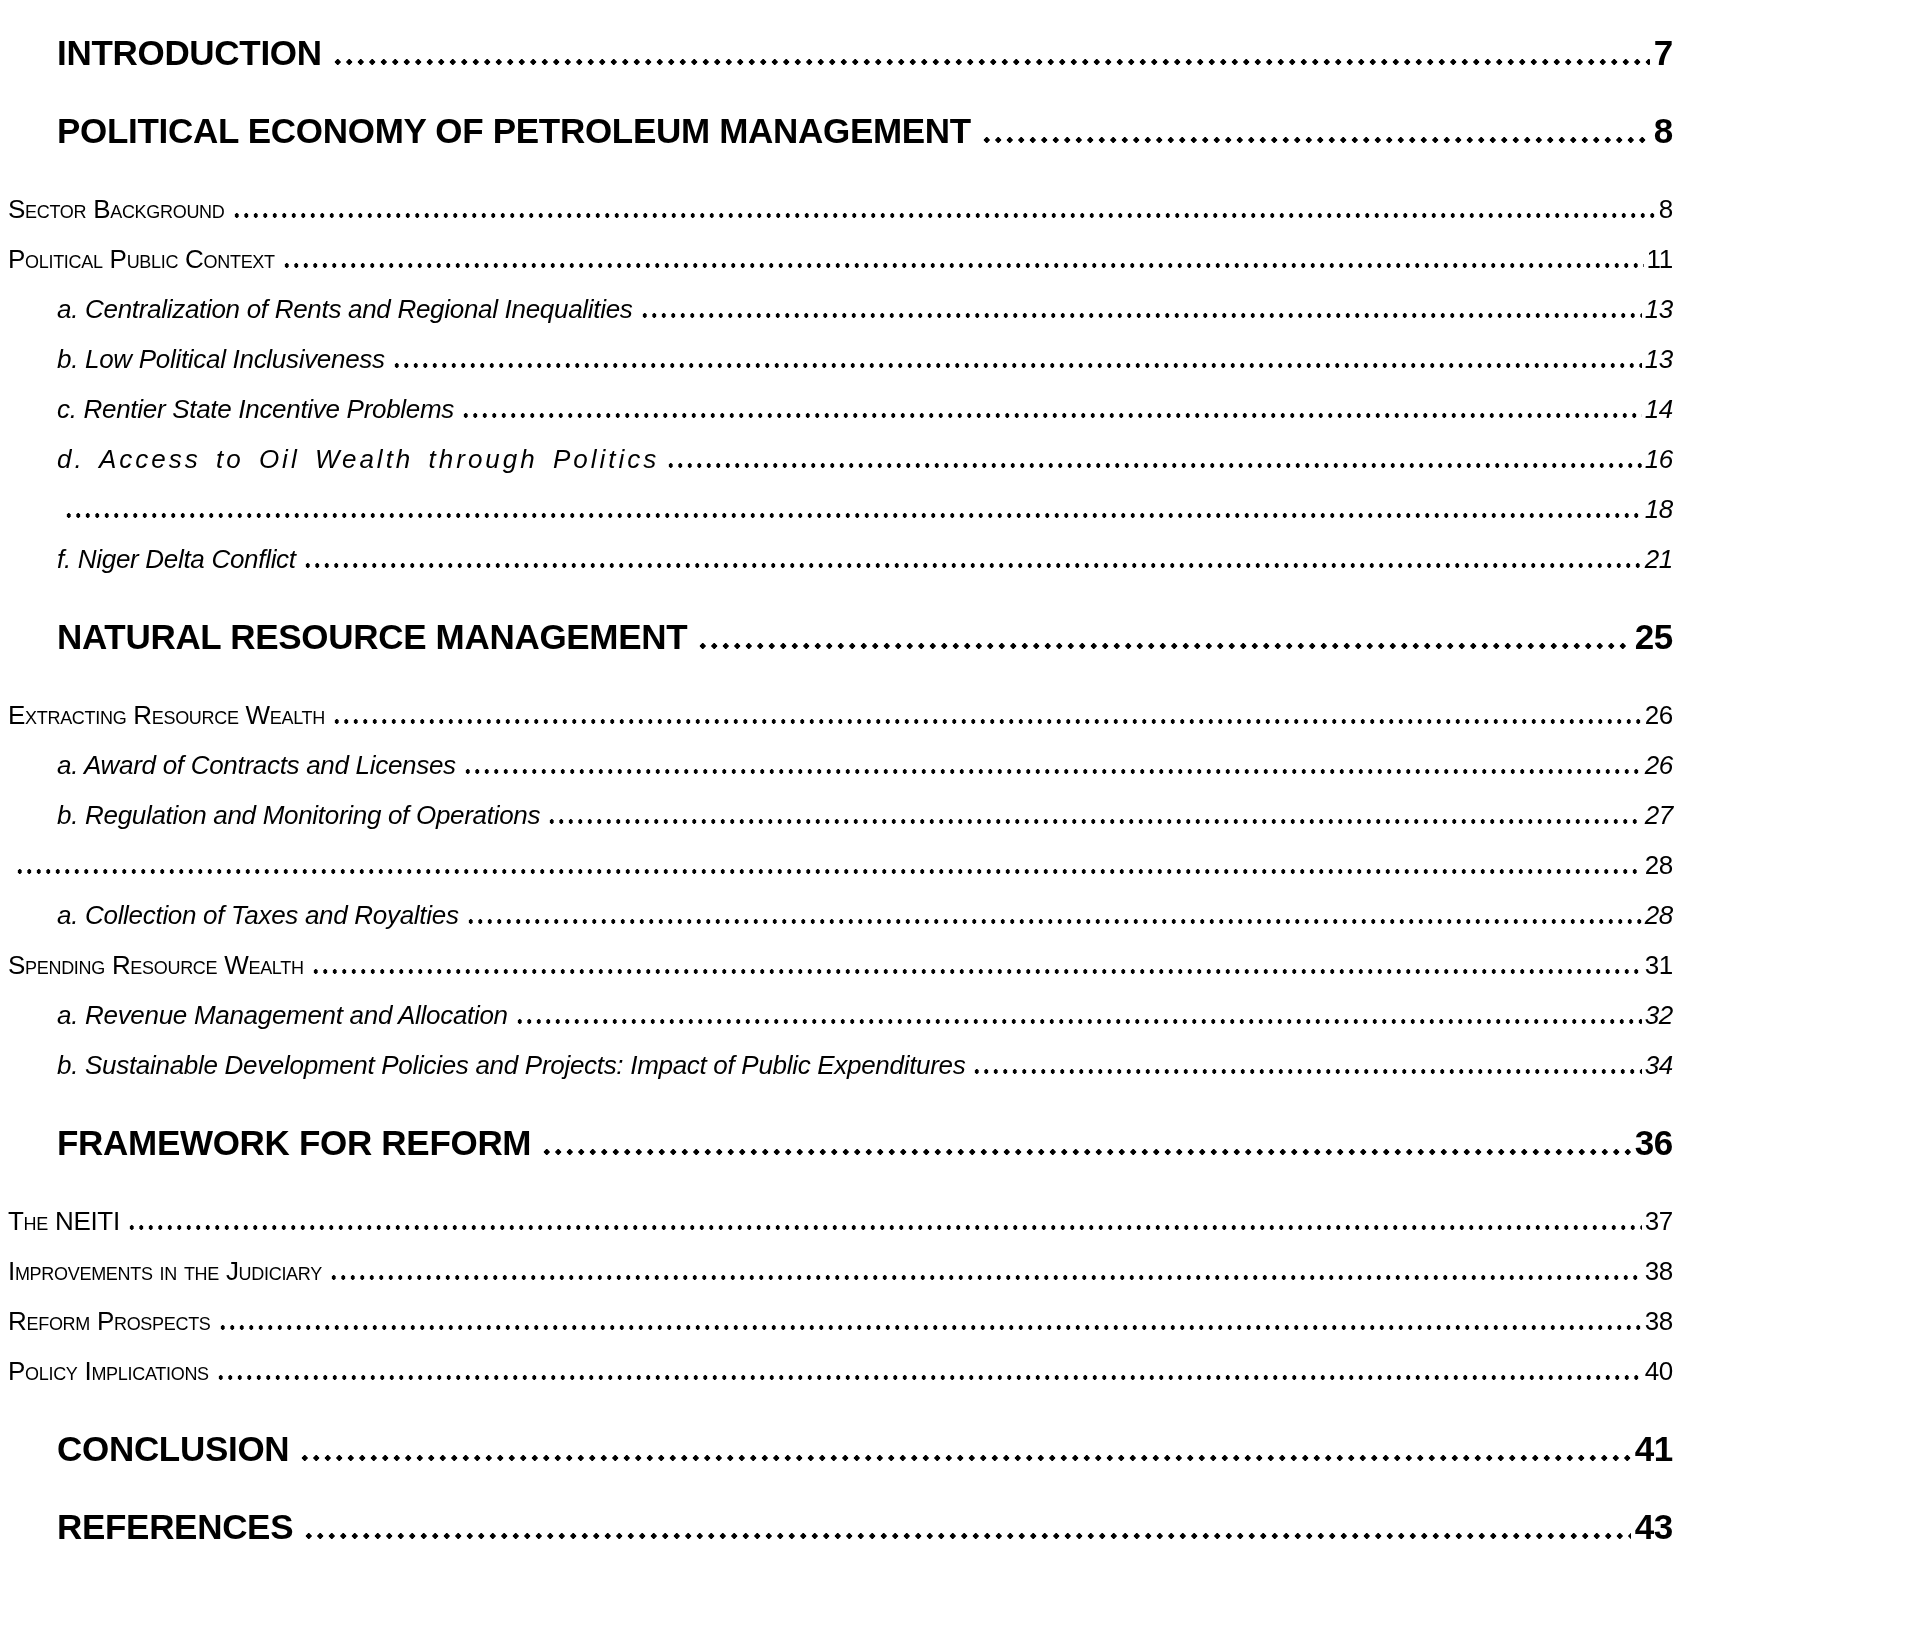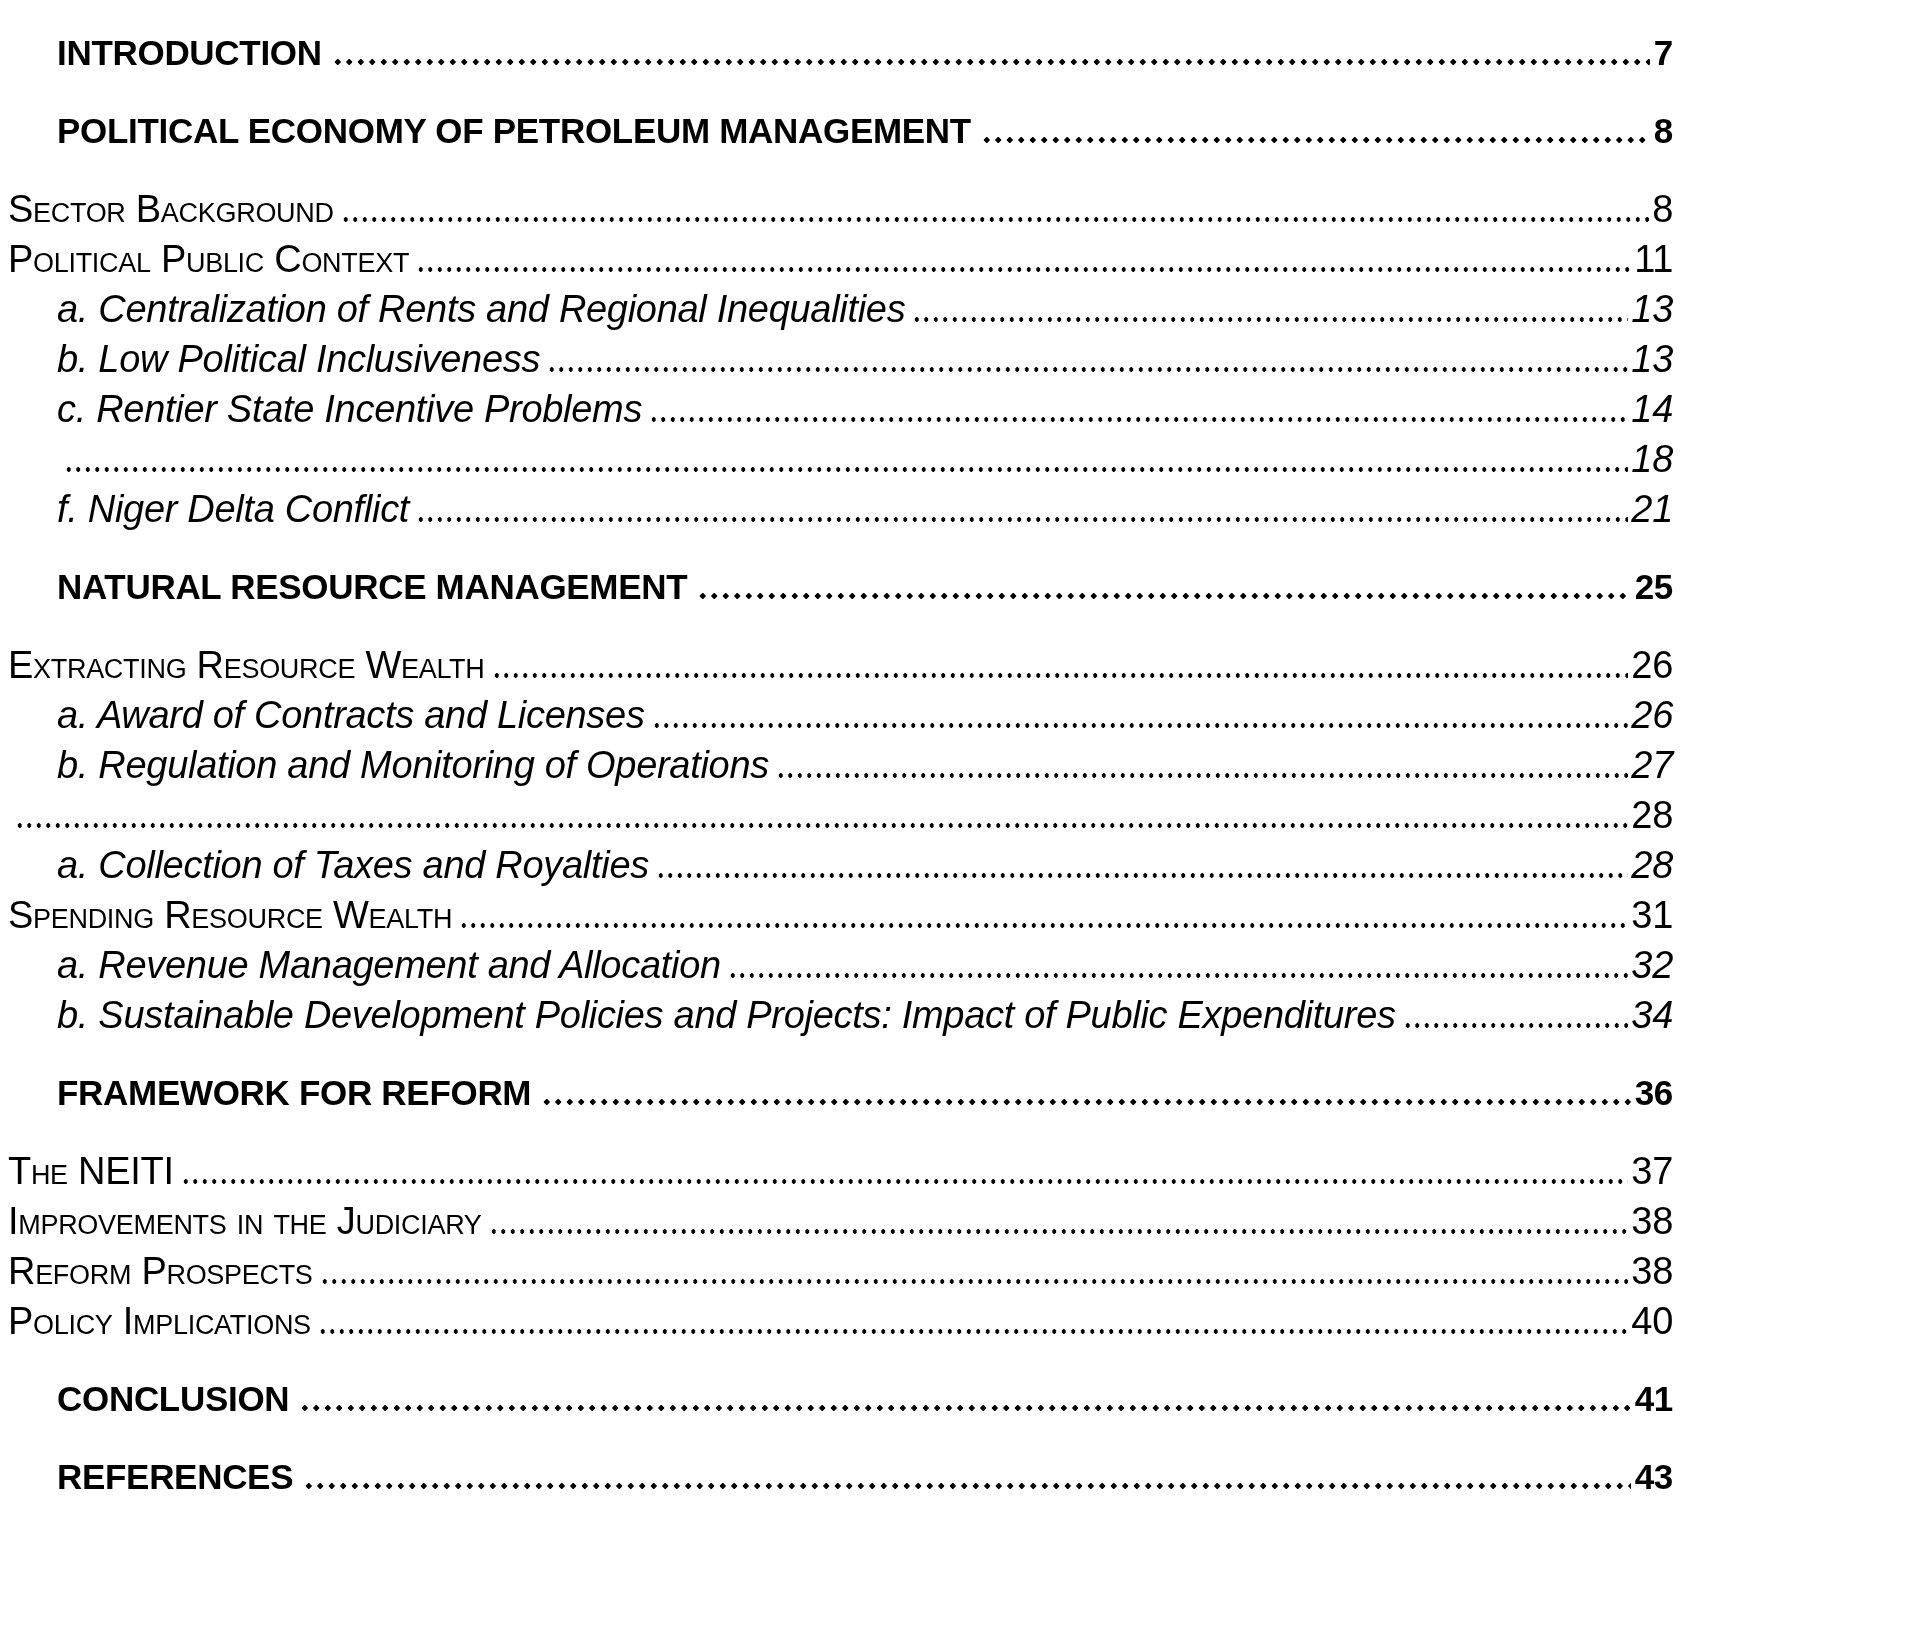--- a/index.html
+++ b/index.html
@@ -11,21 +11,21 @@
     background:#ffffff;
     color:#000000;
     font-family:"Liberation Sans", sans-serif;
     padding:0 16px 0 8px;
     overflow:hidden;
   }
   .row {
     display:flex;
     align-items:baseline;
     height:50px;
-    font-size:38px;
+    font-size:26px;
     line-height:50px;
     white-space:nowrap;
   }
   .row .t { white-space:nowrap; }
   .row .p { white-space:nowrap; }
   .leader {
     flex:1 1 auto;
     min-width:20px;
     height:5px;
     margin:0 3px 0 7px;
@@ -102,20 +102,25 @@
     <span class="leader"></span>
     <span class="p">13</span>
   </div>
 
   <div class="row lvl3">
     <span class="t">c. Rentier State Incentive Problems</span>
     <span class="leader"></span>
     <span class="p">14</span>
   </div>
 
+  <div class="row lvl3 spread">
+    <span class="t">d. Access to Oil Wealth through Politics</span>
+    <span class="leader"></span>
+    <span class="p">16</span>
+  </div>
 
   <div class="row lvl3">
     <span class="leader"></span>
     <span class="p">18</span>
   </div>
 
   <div class="row lvl3">
     <span class="t">f. Niger Delta Conflict</span>
     <span class="leader"></span>
     <span class="p">21</span>

